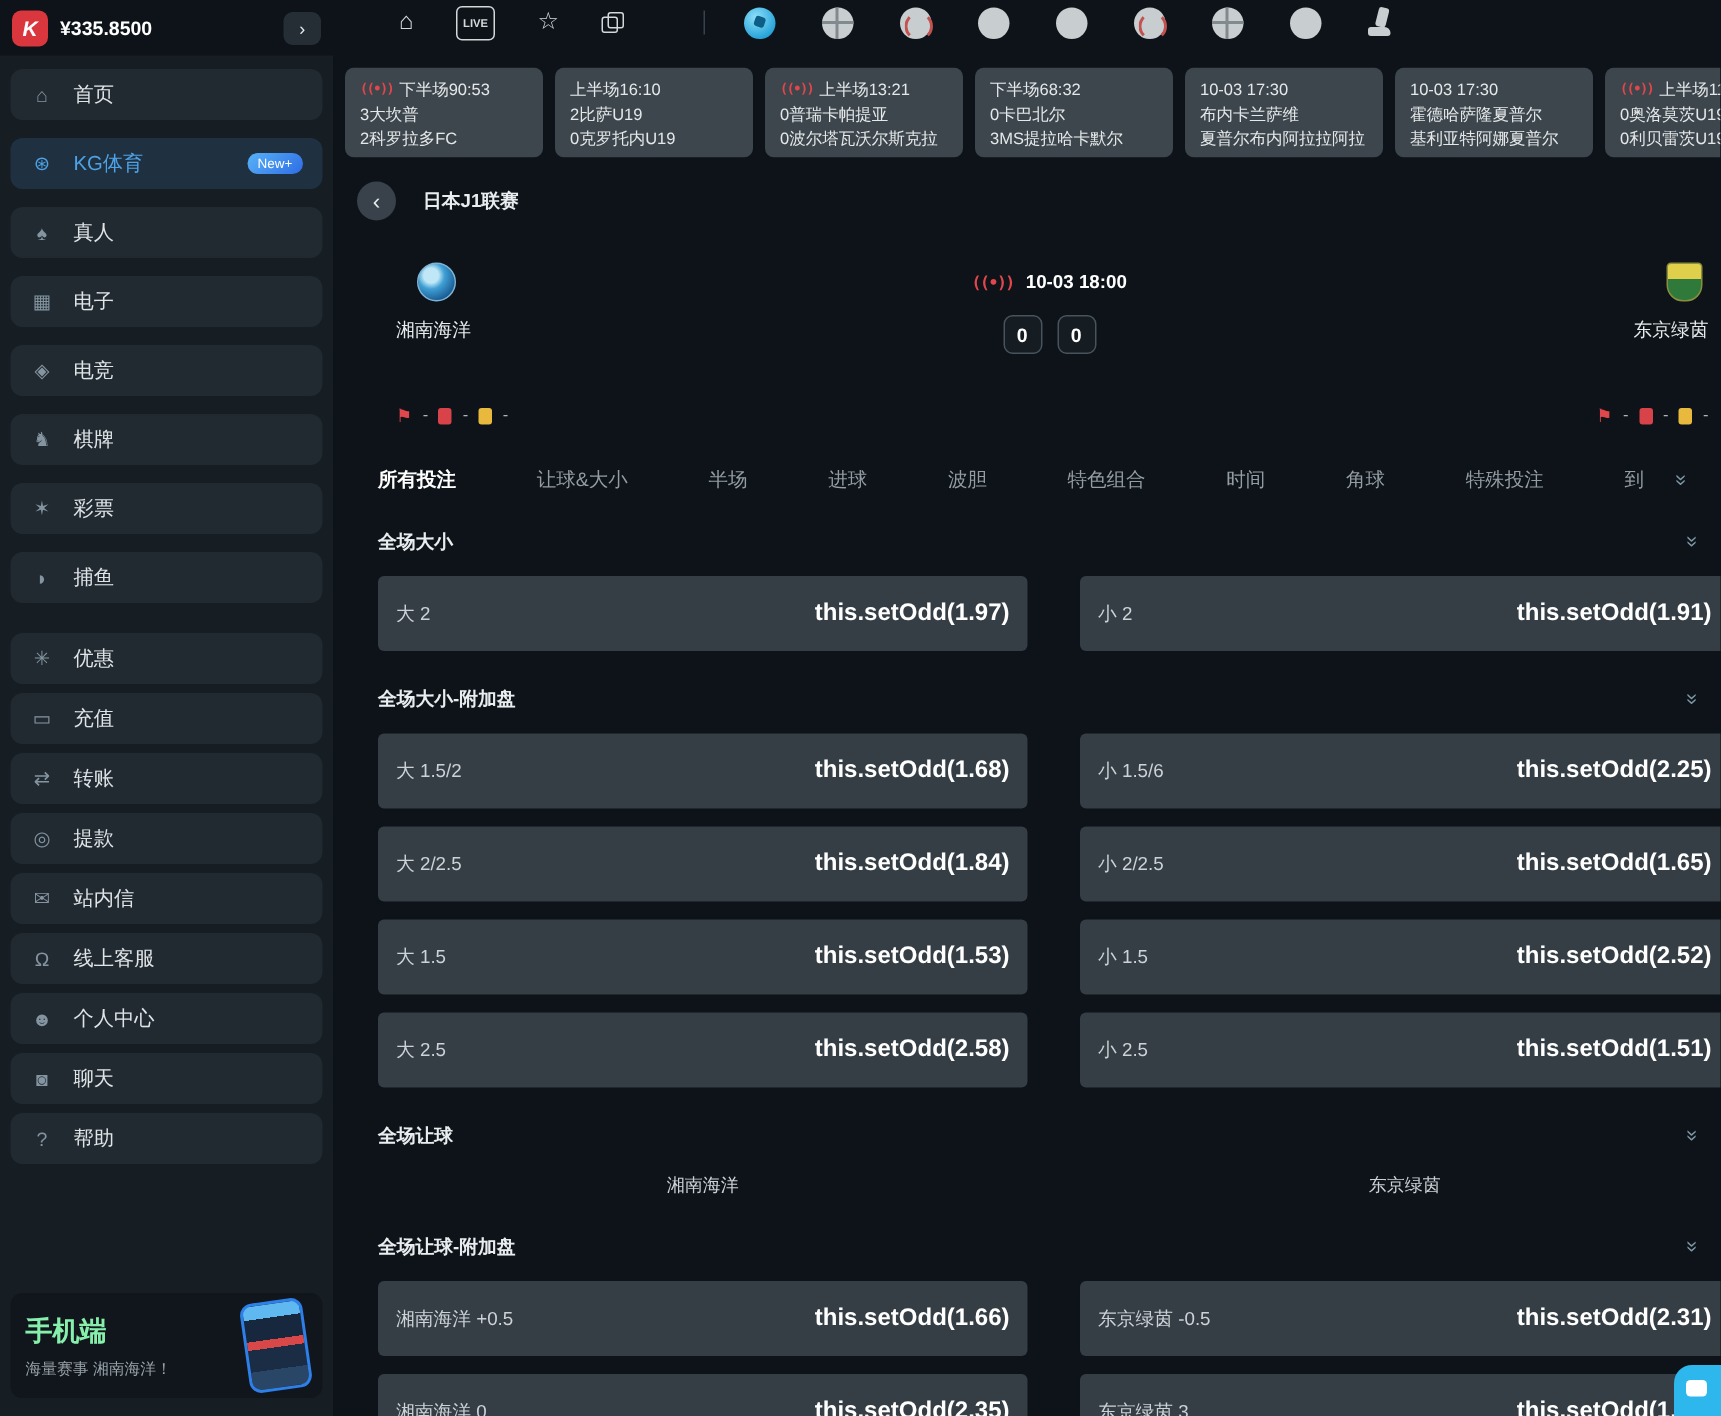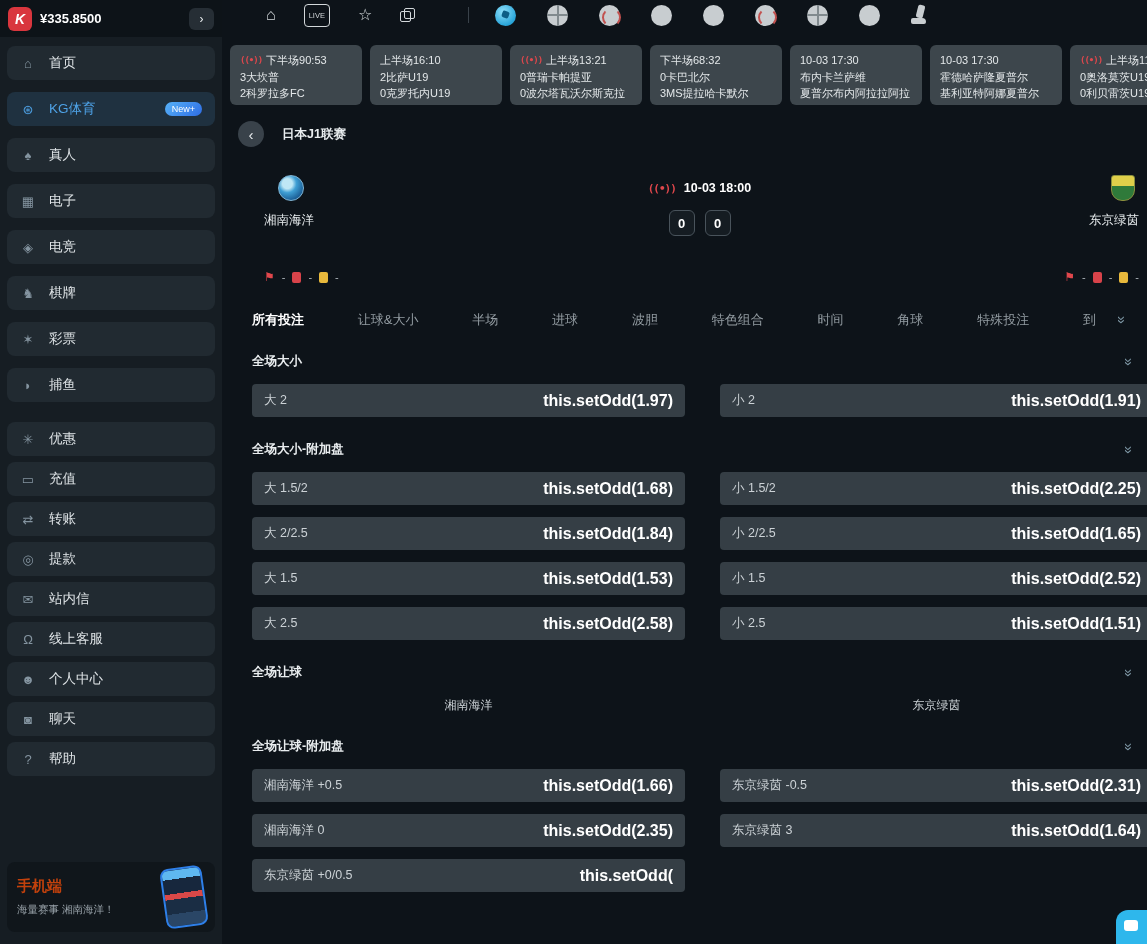--- a/index.html
+++ b/index.html
@@ -19,33 +19,33 @@
     align-items:center; gap:13px; padding:0 13px; color:#dfe4e7; font-size:13.5px; cursor:pointer; }
   .nav-item .ni { width:16px; text-align:center; color:#8494a0; font-size:13px; }
   .nav-item.active { background:#1f3140; color:#4ea2e6; }
   .nav-item.active .ni { color:#4ea2e6; }
   .badge-new { margin-left:auto; background:linear-gradient(135deg,#57b2f8,#2e6de5); color:#fff; font-size:9px;
     border-radius:8px; padding:2px 7px; }
   .nav.second { padding-top:8px; }
   .nav.second .nav-item { margin-bottom:6px; }
   .promo { position:absolute; left:7px; right:7px; bottom:12px; background:#10161b; border-radius:8px;
     padding:10px; display:flex; align-items:center; gap:6px; height:70px; cursor:pointer; }
-  .promo-title { color:#c2410c; font-weight:bold; font-size:15px; }
+  .promo-title { color:#86efac; font-weight:bold; font-size:18px; }
   .promo-sub { color:#98a2a9; font-size:10.5px; margin-top:7px; }
   .phone { width:42px; height:60px; border-radius:8px; border:2px solid #2e7fe8; margin-left:auto; flex:none;
     transform:rotate(-8deg);
     background:linear-gradient(180deg,#5fb8f0 0 16%,#17273d 16% 42%,#d94848 42% 52%,#1a2d44 52% 78%,#2a4666 78%); }
 
   
   .main { position:absolute; left:222px; top:0; width:925px; height:944px; background:#0d1319; overflow:hidden; }
 
   .topbar { height:30px; display:flex; align-items:center; padding-left:44px; }
   .tb-left { display:flex; align-items:center; gap:28px; }
   .tb-ic { color:#d3d8db; font-size:16px; cursor:pointer; line-height:1; }
-  .live-badge { border:1.5px solid #d3d8db; border-radius:4px; color:#d3d8db; font-size:7.5px; font-weight:normal;
+  .live-badge { border:1.5px solid #d3d8db; border-radius:4px; color:#d3d8db; font-size:7.5px; font-weight:bold;
     padding:6px 4px; cursor:pointer; }
   .icon-copy { position:relative; width:14px; height:14px; cursor:pointer; display:inline-block; }
   .icon-copy::before { content:""; position:absolute; left:0; top:3px; width:9px; height:9px;
     border:1.5px solid #d3d8db; border-radius:2px; }
   .icon-copy::after { content:""; position:absolute; left:4px; top:0; width:9px; height:9px;
     border:1.5px solid #d3d8db; border-radius:2px; }
   .tb-sep { width:1px; height:16px; background:#39424a; margin:0 26px 0 54px; }
   .tb-sports { display:flex; align-items:center; gap:31px; }
   .sport { width:21px; height:21px; border-radius:50%; background:#c8cdd0; cursor:pointer; position:relative; flex:none; }
   .sport.active { background:radial-gradient(circle at 38% 32%,#8fe0fa,#2aa6da 70%,#1b86b6); }
@@ -97,25 +97,25 @@
   .sq.red { background:#d8434a; } .sq.yel { background:#e8b93c; }
 
   .tabs { margin-top:26px; display:flex; align-items:center; justify-content:space-between;
     color:#949da3; font-size:13px; width:880px; position:relative; padding-right:36px; }
   .tab { cursor:pointer; white-space:nowrap; }
   .tab.active { color:#fff; font-weight:bold; }
   .chev-dbl { display:inline-block; transform:rotate(90deg); font-size:14px; color:#7f98a6; cursor:pointer; }
   .tabs .chev-dbl { position:absolute; right:6px; }
 
   .section { margin-top:24px; }
-  .sec-head { display:flex; align-items:center; justify-content:space-between; padding-right:14px; }
+  .sec-head { display:flex; align-items:flex-start; justify-content:space-between; padding-right:14px; }
   .sec-title { color:#e9edef; font-weight:bold; font-size:12.5px; }
   .rows { margin-top:14px; }
   .row { display:flex; gap:35px; margin-bottom:12px; }
-  .odd-cell { width:433px; flex:none; height:33px; background:#353e45; border-radius:4px; display:flex;
+  .odd-cell { width:433px; flex:none; height:50px; background:#353e45; border-radius:4px; display:flex;
     align-items:center; justify-content:space-between; padding:0 12px; cursor:pointer; }
   .odd-label { color:#ccd2d6; font-size:12.5px; white-space:nowrap; }
   .odd-val { color:#fff; font-weight:bold; font-size:16px; white-space:nowrap;margin-left:28px; }
   .col-heads { display:flex; gap:35px; margin:16px 0 4px; }
   .col-head { width:433px; text-align:center; color:#ccd2d6; font-size:12px; flex:none; }
 
   .float-btn { position:absolute; right:-15px; bottom:-14px; width:46px; height:48px; background:#2eb7ec;
     border-radius:12px; cursor:pointer; }
   .float-btn::after { content:""; position:absolute; left:8px; top:10px; width:14px; height:11px;
     background:#fff; border-radius:3px; }
@@ -375,21 +375,21 @@
         <span class="sec-title">全场大小-附加盘</span>
         <span class="chev-dbl">»</span>
       </div>
       <div class="rows">
         <div class="row">
           <div class="odd-cell">
             <span class="odd-label">大 1.5/2</span>
             <span class="odd-val">this.setOdd(1.68)</span>
           </div>
           <div class="odd-cell">
-            <span class="odd-label">小 1.5/2</span>
+            <span class="odd-label">小 1.5/6</span>
             <span class="odd-val">this.setOdd(2.25)</span>
           </div>
         </div>
         <div class="row">
           <div class="odd-cell">
             <span class="odd-label">大 2/2.5</span>
             <span class="odd-val">this.setOdd(1.84)</span>
           </div>
           <div class="odd-cell">
             <span class="odd-label">小 2/2.5</span>

